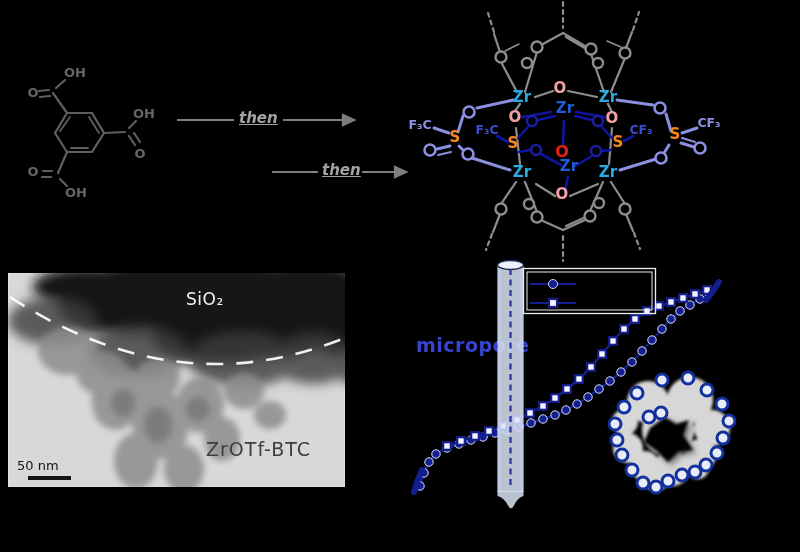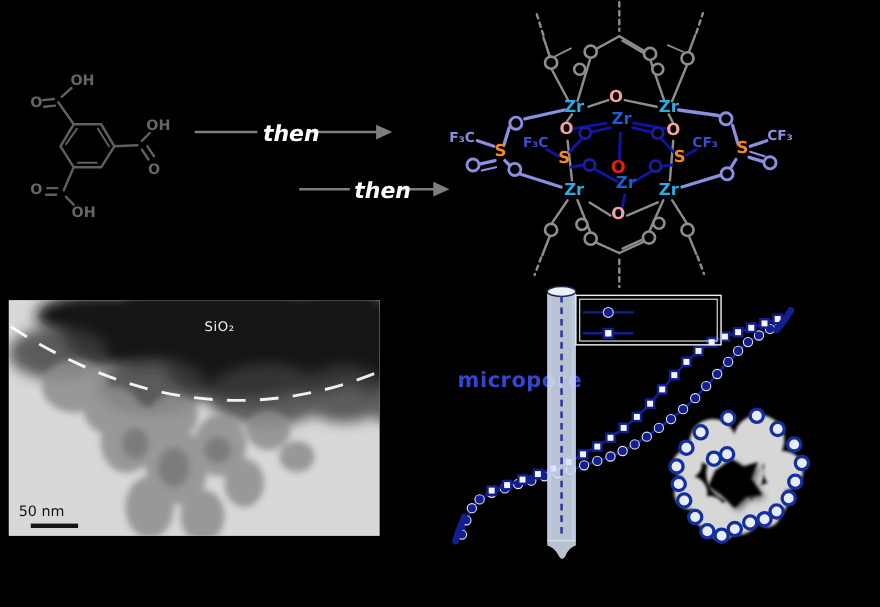--- a/index.html
+++ b/index.html
@@ -1,21 +1,21 @@
 <!DOCTYPE html>
 <html><head>
 <meta charset="utf-8">
 <style>
   html,body{margin:0;padding:0;background:#000;}
   #canvas{position:relative;width:800px;height:552px;background:#000;overflow:hidden;
           font-family:"DejaVu Sans",sans-serif;}
   #art{position:absolute;left:0;top:0;}
   .ov{position:absolute;white-space:nowrap;line-height:1;}
-  .then-label{font-style:italic;font-weight:bold;font-size:20px;color:#ffffff;}
-  .sio2-label{font-size:12px;color:#f2f2f2;letter-spacing:.5px;}
+  .then-label{font-style:italic;font-weight:bold;font-size:15px;color:#a3a3a3;text-decoration:underline;}
+  .sio2-label{font-size:17px;color:#f2f2f2;letter-spacing:.5px;}
   .zrotf-label{font-size:19px;color:#3e3e3e;letter-spacing:1px;}
   .scale-label{font-size:13px;color:#141414;font-weight:500;}
   .scalebar{position:absolute;background:#141414;}
   
   text{font-family:"DejaVu Sans",sans-serif;}
   .at{text-anchor:middle;font-weight:bold;}
   .zr{fill:#2aabe2;font-size:15px;}
   .zrb{fill:#1f5bd2;font-size:15px;}
   .op{fill:#f2a0a4;font-size:15px;}
   .or{fill:#ea1c16;font-size:16px;}
@@ -364,16 +364,17 @@
           <circle cx="637" cy="393" r="6" fill="#e8ecf6" stroke="#14309f" stroke-width="3"></circle>
           <circle cx="649" cy="417" r="6" fill="#e8ecf6" stroke="#14309f" stroke-width="3"></circle>
           <circle cx="661" cy="413" r="6" fill="#e8ecf6" stroke="#14309f" stroke-width="3"></circle>
         </g>
   </g>
 </svg>
 
 <div class="ov then-label" style="left:239px;top:111px;">then</div>
 <div class="ov then-label" style="left:322px;top:163px;">then</div>
 <div class="ov sio2-label" style="left:186px;top:291px;">SiO₂</div>
+<div class="ov zrotf-label" style="left:206px;top:440px;">ZrOTf-BTC</div>
 <div class="ov scale-label" style="left:17px;top:459px;">50 nm</div>
 <div class="scalebar" style="left:28px;top:476px;width:43px;height:4px;"></div>
 
 </div>
 
 </body></html>

